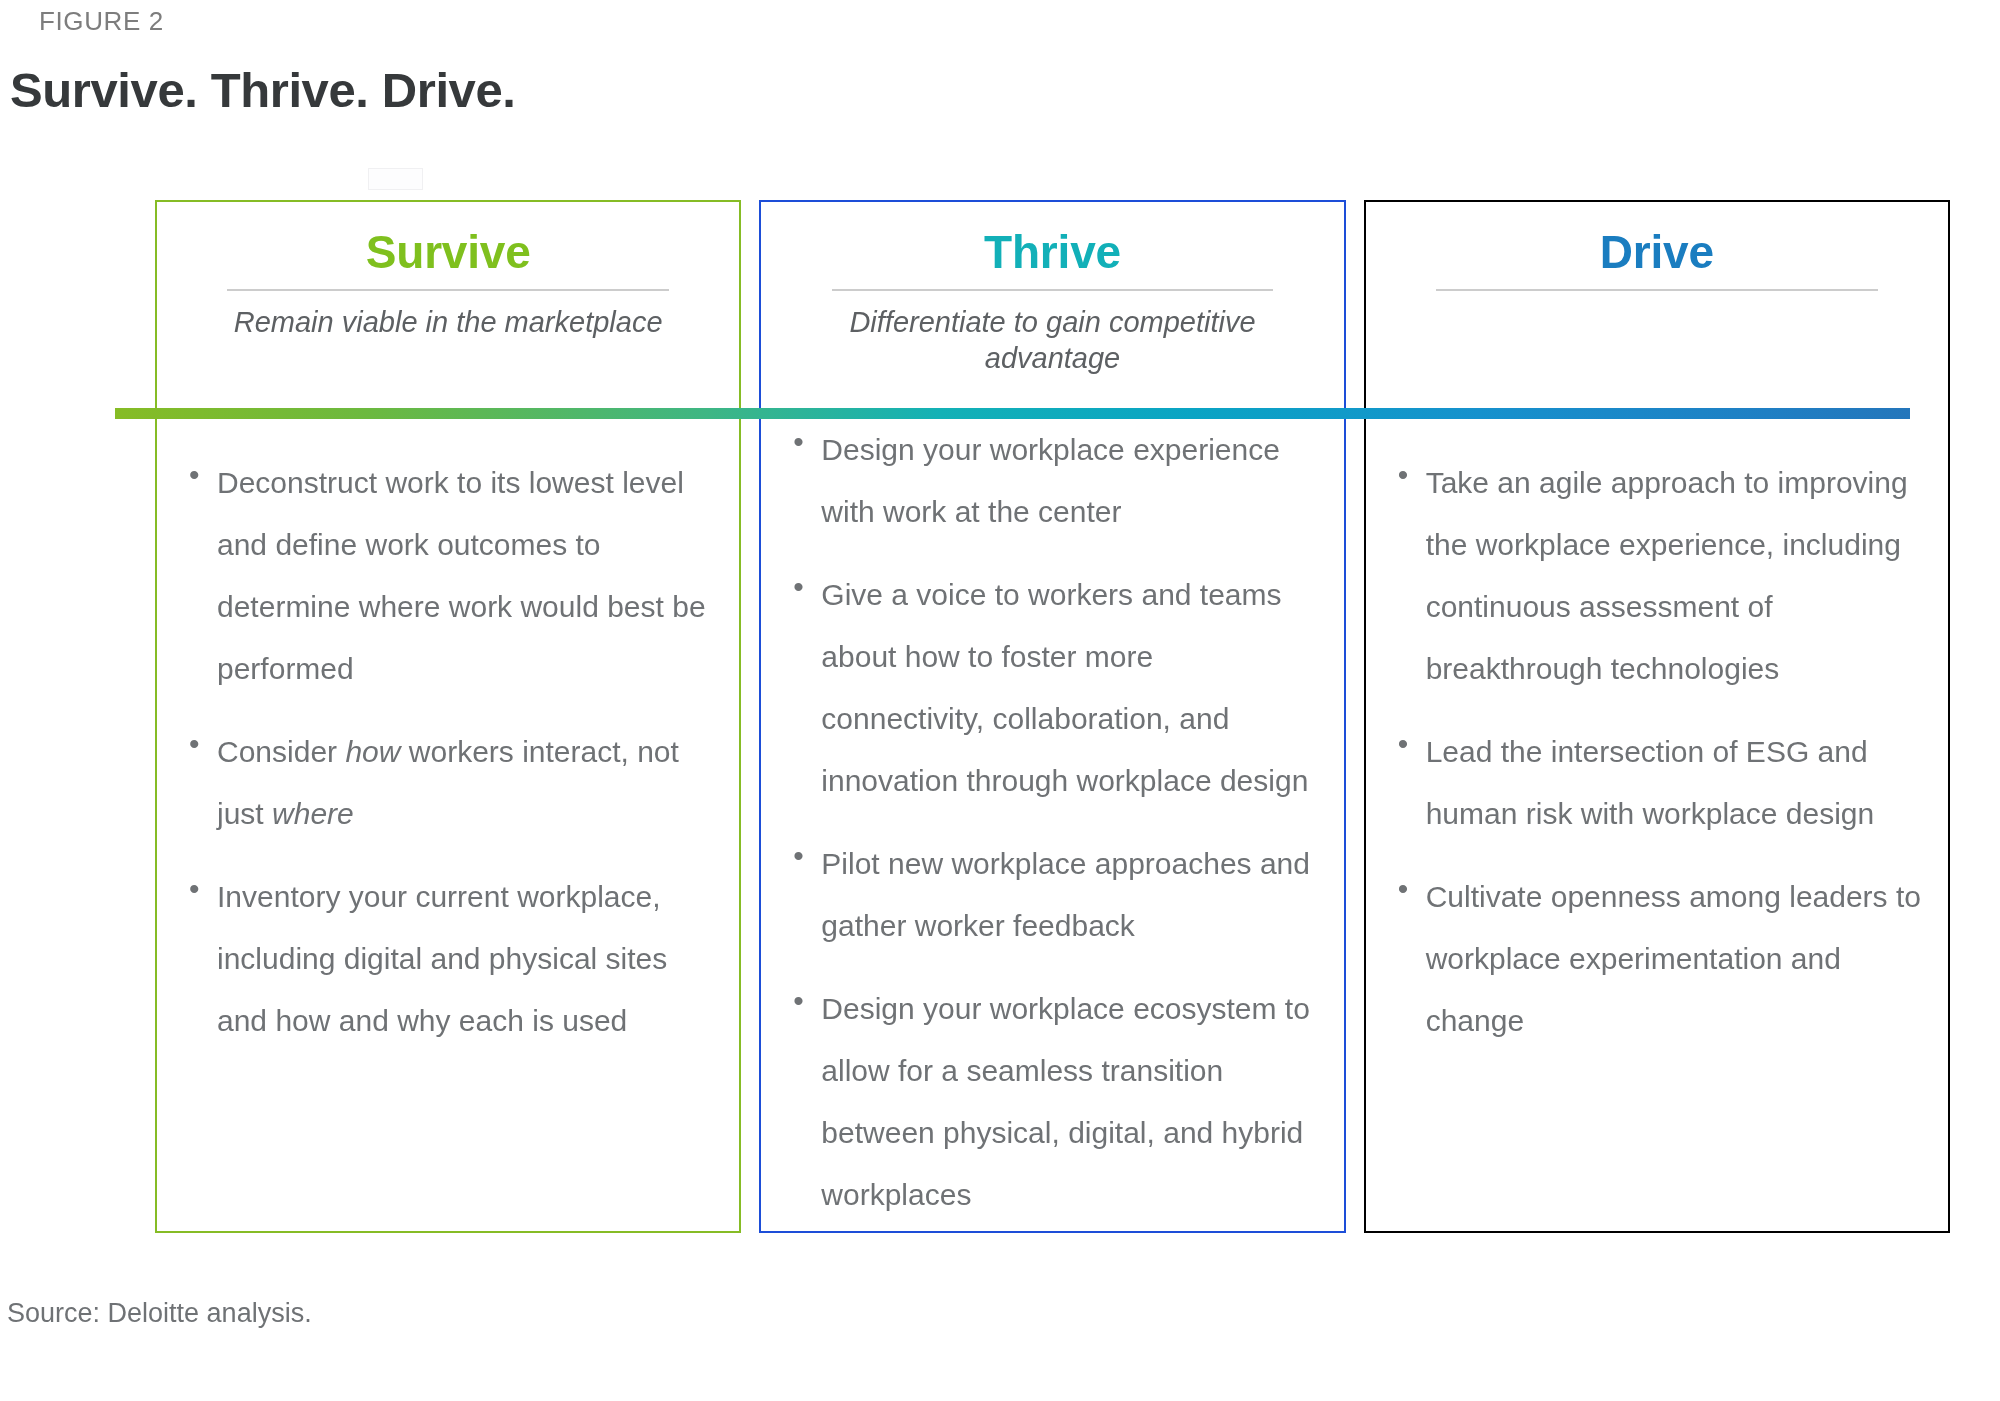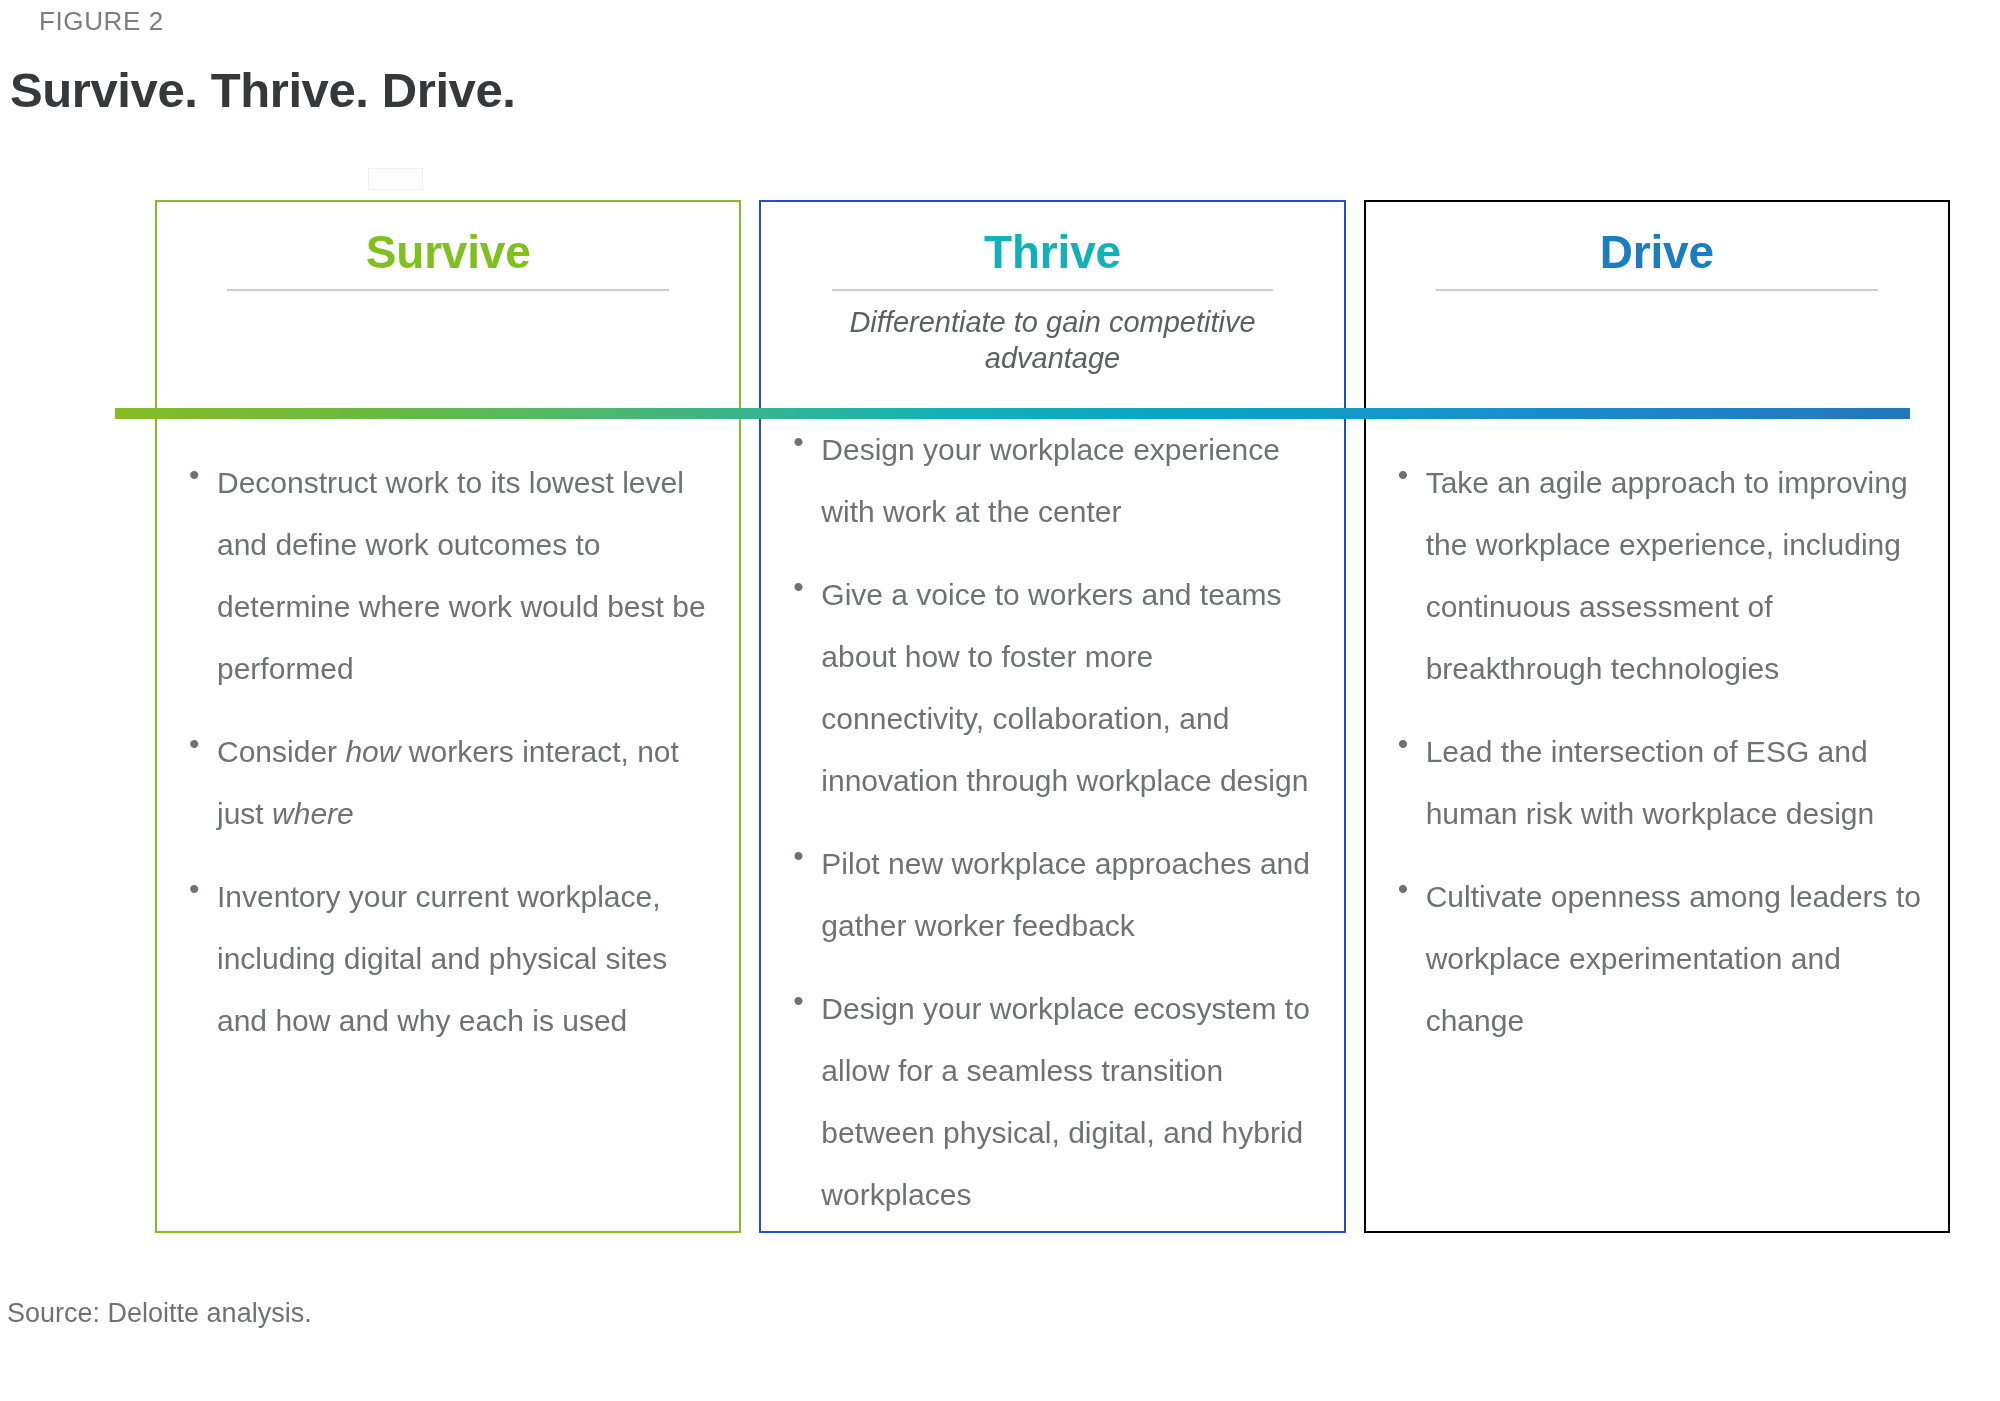--- a/index.html
+++ b/index.html
@@ -193,20 +193,21 @@
   <div class="figure-title">Survive. Thrive. Drive.</div>
 
   <div class="ghost-rect"></div>
 
   <div class="columns">
 
     <div class="col survive">
       <div class="col-head">
         <div class="col-title">Survive</div>
         <div class="head-rule"></div>
+        <div class="col-sub">Remain viable in the marketplace</div>
       </div>
       <div class="col-body">
         <ul class="bullet-list">
             <li class="bullet">
               <span class="bullet-dot">•</span>
               <span class="bullet-text">Deconstruct work to its lowest level and define work outcomes to determine where work would best be performed</span>
             </li>
             <li class="bullet">
               <span class="bullet-dot">•</span>
               <span class="bullet-text">Consider <em>how</em> workers interact, not just <em>where</em></span>

